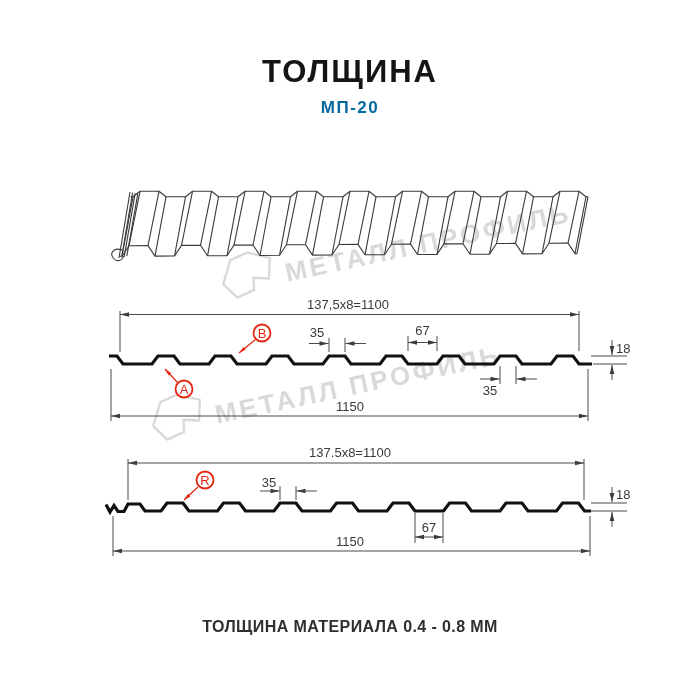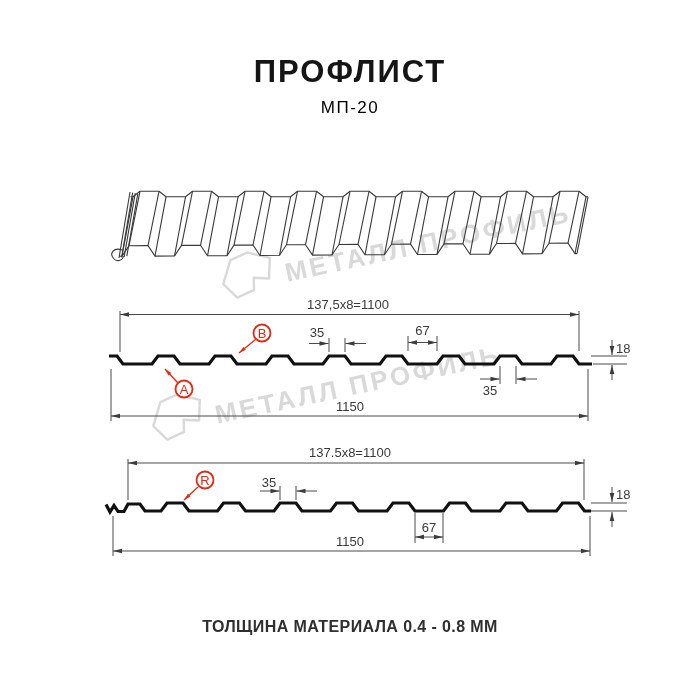--- a/index.html
+++ b/index.html
@@ -6,21 +6,21 @@
   body{
     width:700px;height:700px;position:relative;background:#ffffff;overflow:hidden;
     font-family:"Liberation Sans", sans-serif;
   }
   .title{
     position:absolute;left:0;top:54px;width:700px;text-align:center;
     font-size:31px;font-weight:800;letter-spacing:2px;color:#151515;
   }
   .subtitle{
     position:absolute;left:0;top:98px;width:700px;text-align:center;
-    font-size:17px;font-weight:400;letter-spacing:1.5px;color:#000000;
+    font-size:17px;font-weight:700;letter-spacing:1.5px;color:#0369a1;
   }
   .footer-note{
     position:absolute;left:0;top:618px;width:700px;text-align:center;
     font-size:16px;font-weight:600;letter-spacing:0.4px;color:#2f2f2f;
   }
   .wm{
     position:absolute;display:flex;align-items:flex-end;gap:10px;
     transform:rotate(-12deg);transform-origin:0 100%;
     color:#d9d9d9;white-space:nowrap;z-index:1;pointer-events:none;
   }
@@ -44,21 +44,21 @@
   </svg>
   <span>МЕТАЛЛ ПРОФИЛЬ</span>
 </div>
 <div class="wm" id="wm2">
   <svg width="54" height="46" viewBox="0 0 54 46">
     <path d="M1,28 L13,6 L31,2 L52,12 L47,32 L32,28 L30,40 L12,44 Z" fill="none" stroke="#d9d9d9" stroke-width="2.4" stroke-linejoin="round"></path>
   </svg>
   <span>МЕТАЛЛ ПРОФИЛЬ</span>
 </div>
 
-<div class="title">ПРОФЛИСТ</div>
+<div class="title">ТОЛЩИНА</div>
 <div class="subtitle">МП-20</div>
 <div class="footer-note">ТОЛЩИНА МАТЕРИАЛА 0.4 - 0.8 ММ</div>
 
 <svg id="drawing" width="700" height="700" viewBox="0 0 700 700">
   <defs>
     <marker id="arrD" viewBox="0 0 10 6" refX="9.5" refY="3" markerWidth="10" markerHeight="6" orient="auto-start-reverse" markerUnits="userSpaceOnUse">
       <path d="M0.5,0.7 L9.5,3 L0.5,5.3 Z" fill="#3c3c3c"></path>
     </marker>
     <marker id="arrR" viewBox="0 0 10 6" refX="9.5" refY="3" markerWidth="8" markerHeight="5" orient="auto-start-reverse" markerUnits="userSpaceOnUse">
       <path d="M0.5,0.7 L9.5,3 L0.5,5.3 Z" fill="#e42713"></path>

